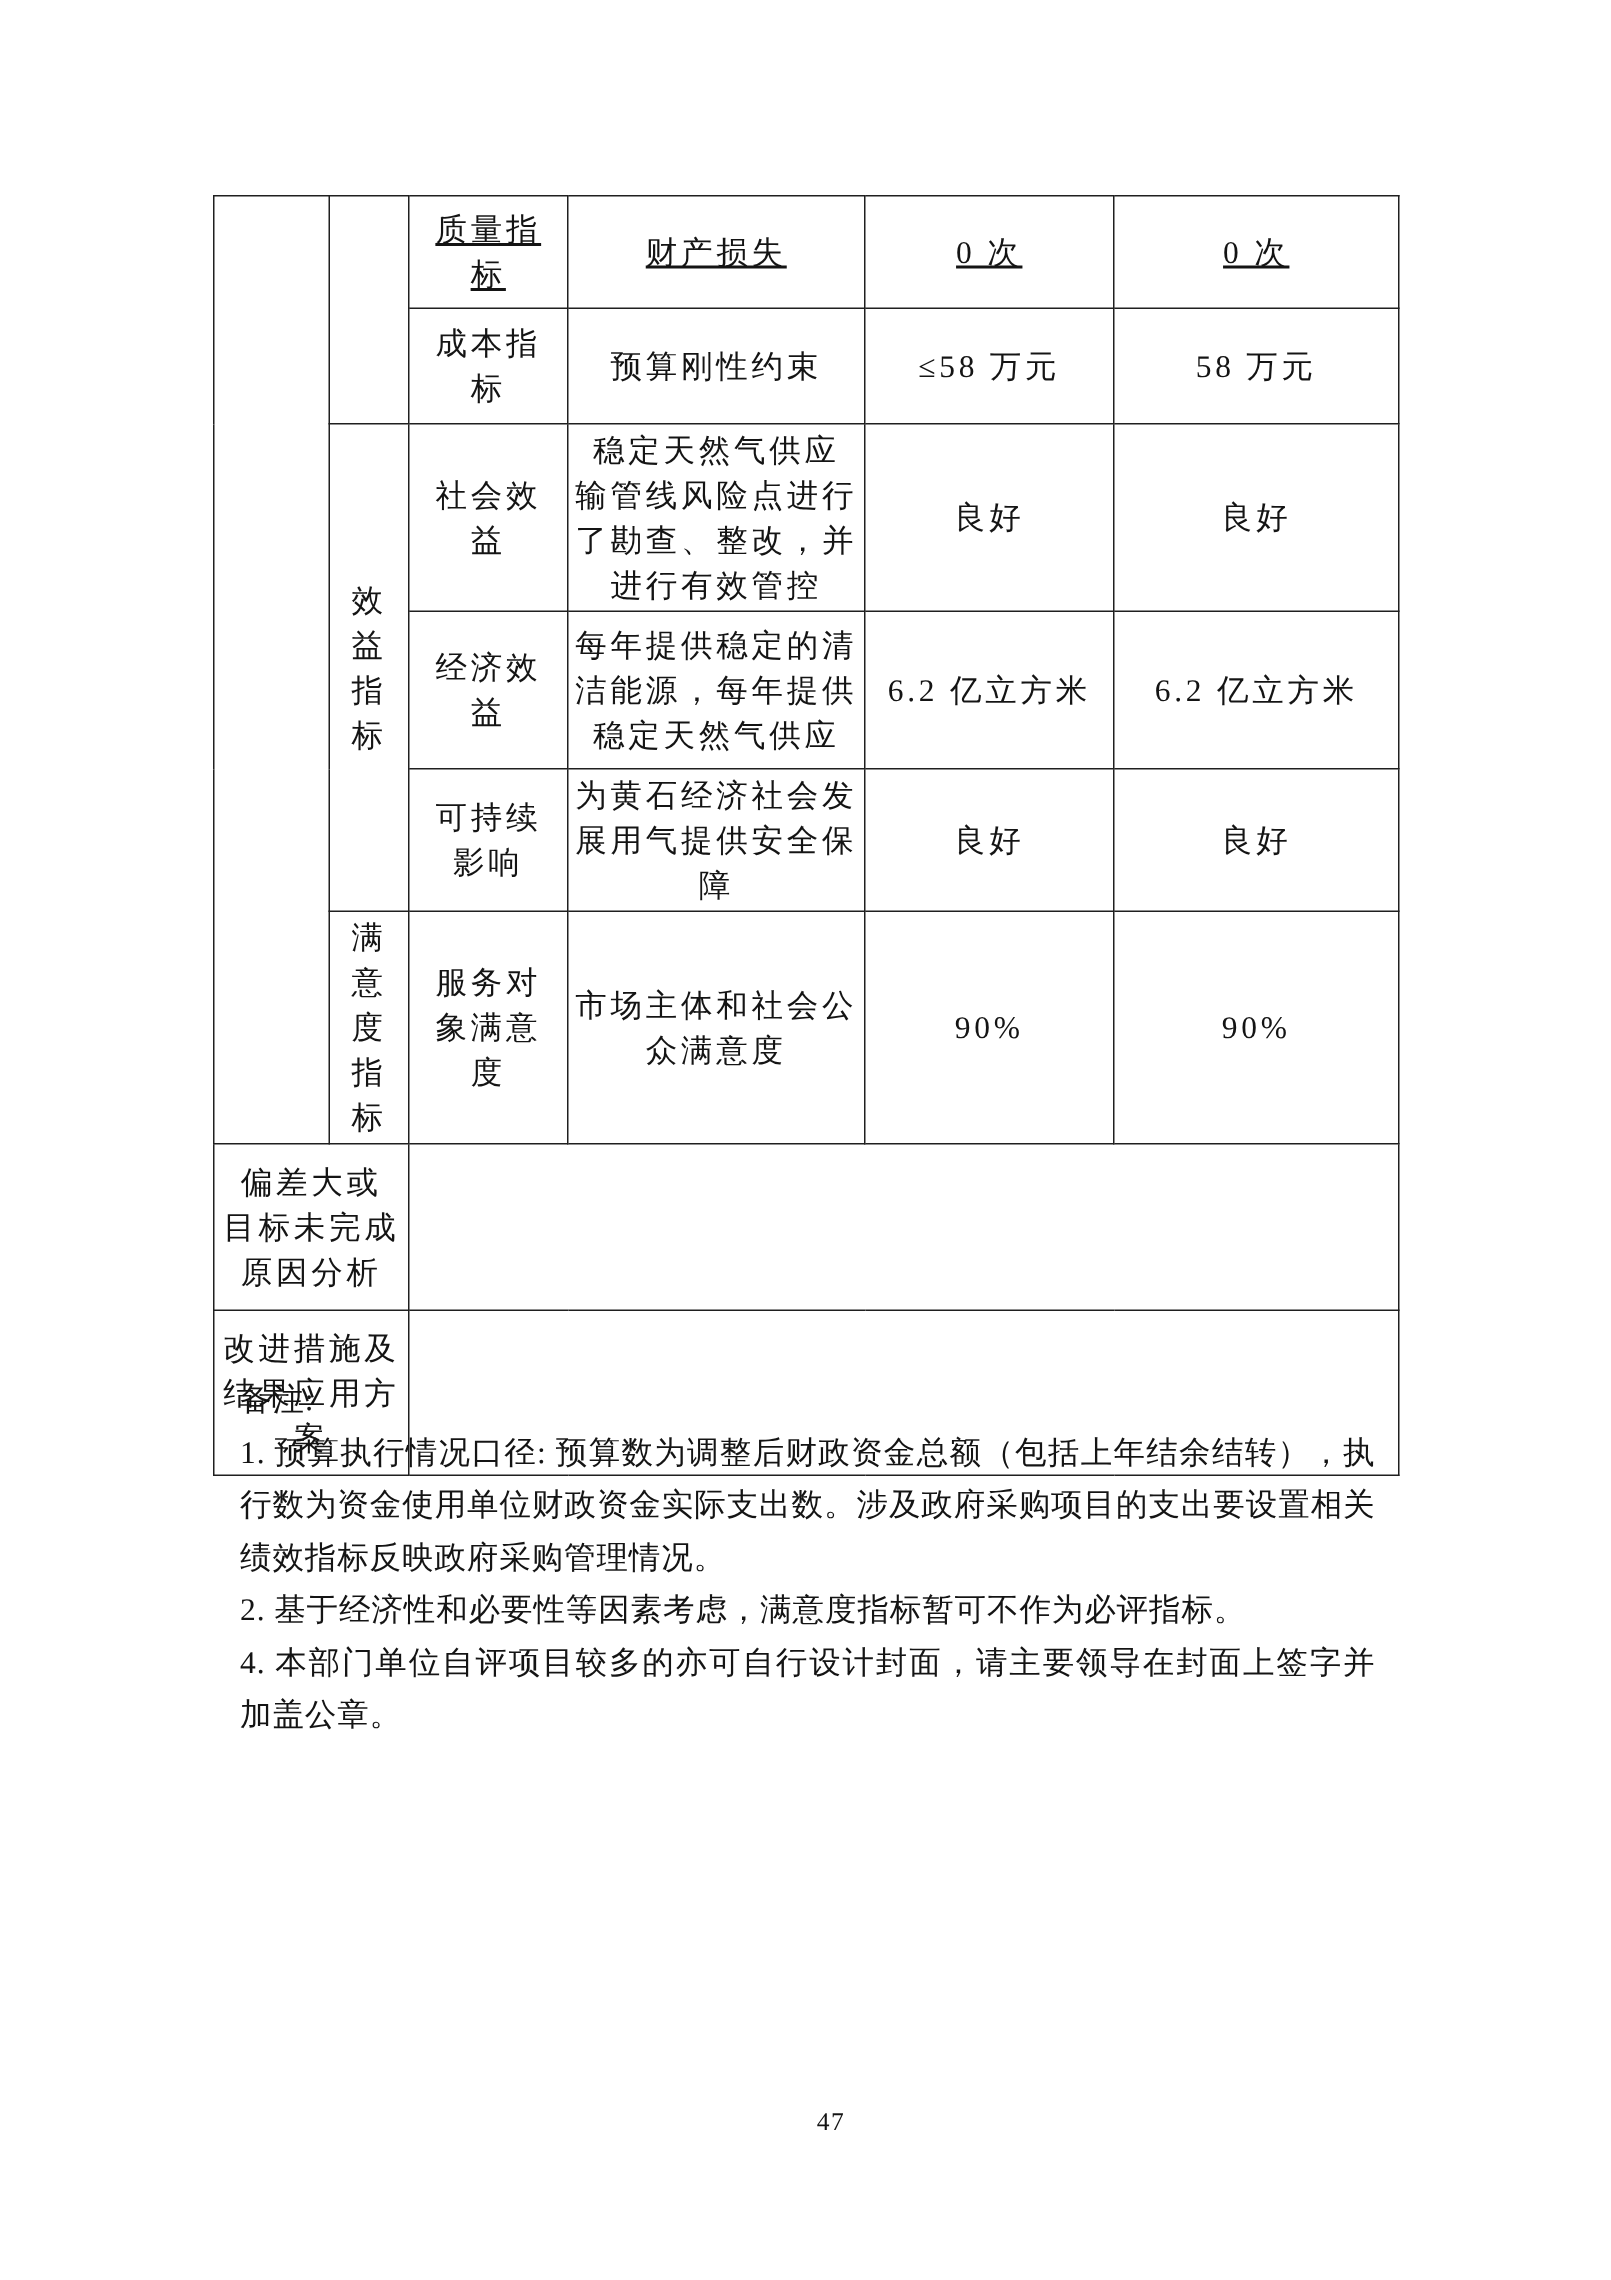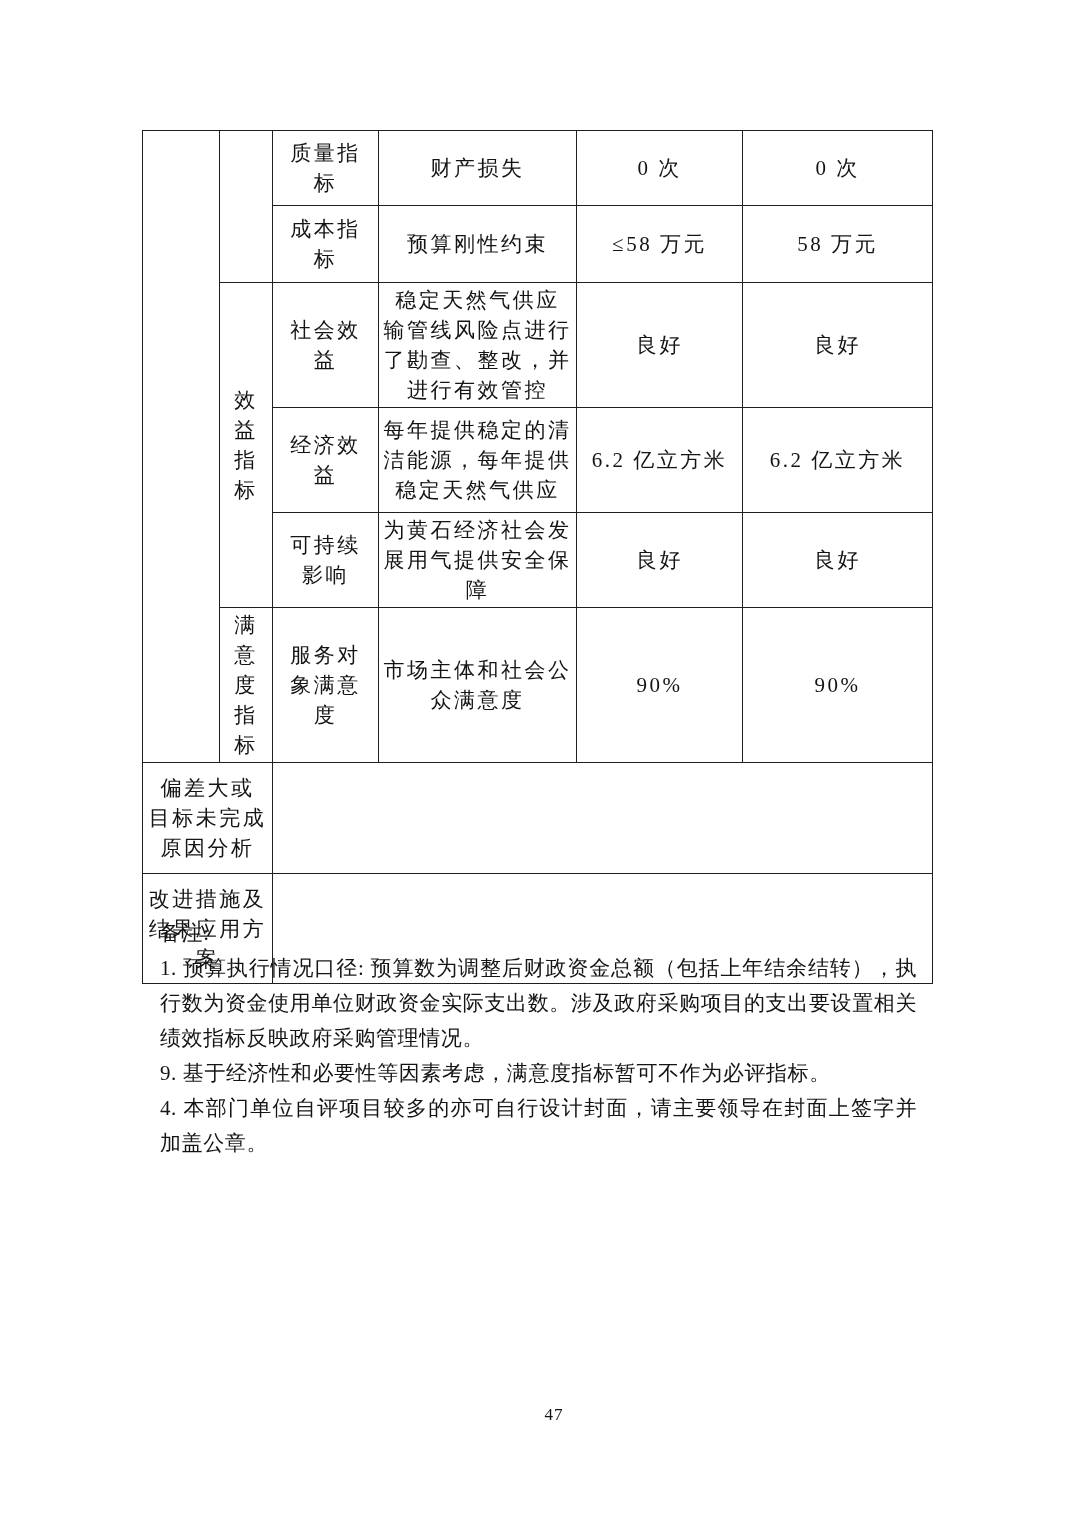--- a/index.html
+++ b/index.html
@@ -28,21 +28,21 @@
     vertical-align: middle;
     font-size: 21px;
     line-height: 30px;
     letter-spacing: 2.5px;
     white-space: pre-line;
     padding: 2px 3px;
     overflow: hidden;
   }
   td.vlabel { line-height: 30px; letter-spacing: 0; }
   td.vlabel5 { line-height: 28px; letter-spacing: 0; padding: 0; }
-  tr.r1 { height: 75px; }
+  tr.r1 { height: 75px; text-decoration: underline; }
   tr.r2 { height: 77px; }
   tr.r3 { height: 114px; }
   tr.r4 { height: 105px; margin-left: 48px; }
   tr.r5 { height: 83px; }
   tr.r6 { height: 145px; }
   tr.r7 { height: 111px; }
   tr.r8 { height: 110px; }
 
   
   .notes {
@@ -160,19 +160,19 @@
 结果应用方
 案</td>
         <td colspan="4"></td>
       </tr>
     </tbody>
   </table>
 
   <div class="notes">
     <p class="notes-label">备注:</p>
     <p>1. 预算执行情况口径: 预算数为调整后财政资金总额（包括上年结余结转），执行数为资金使用单位财政资金实际支出数。涉及政府采购项目的支出要设置相关绩效指标反映政府采购管理情况。</p>
-    <p>9. 基于经济性和必要性等因素考虑，满意度指标暂可不作为必评指标。</p>
+    <p>2. 基于经济性和必要性等因素考虑，满意度指标暂可不作为必评指标。</p>
     <p>4. 本部门单位自评项目较多的亦可自行设计封面，请主要领导在封面上签字并加盖公章。</p>
   </div>
 
   <div class="pagenum">47</div>
 
 </div>
 
 </body></html>

